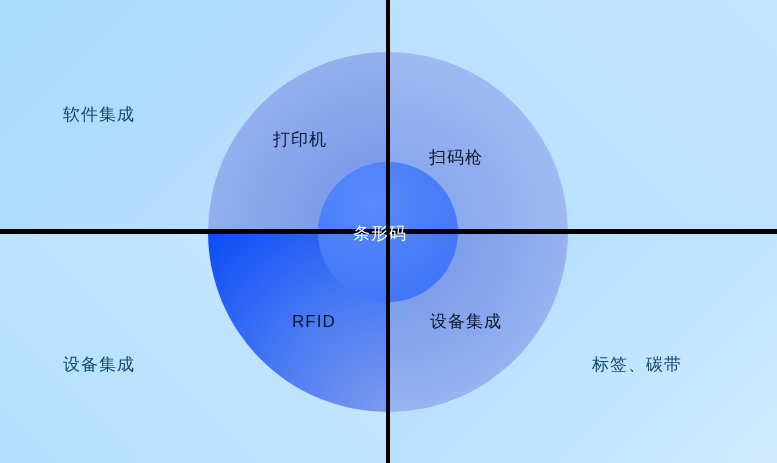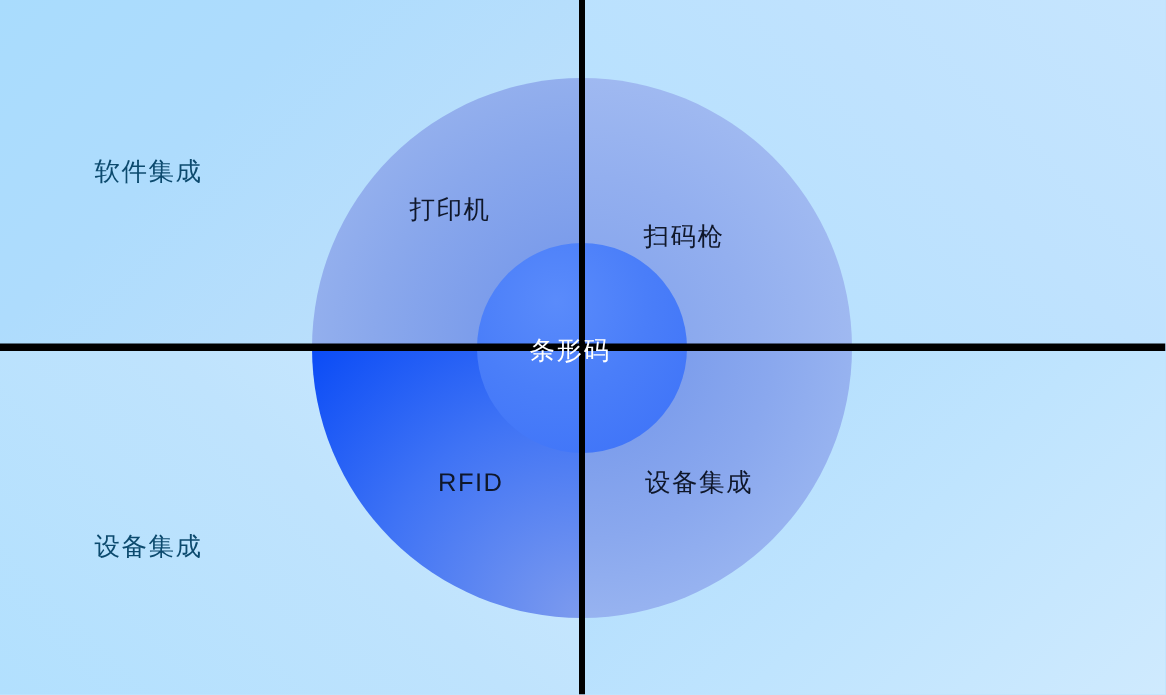--- a/index.html
+++ b/index.html
@@ -96,20 +96,21 @@
     <div class="hair-h"></div>
   </div>
 
   <div id="inner-circle"></div>
 
   <div id="axis-vertical"></div>
   <div id="axis-horizontal"></div>
 
   <div class="label outer-label" id="label-software">软件集成</div>
   <div class="label outer-label" id="label-equipment">设备集成</div>
+  <div class="label outer-label" id="label-labels">标签、碳带</div>
 
   <div class="label ring-label" id="label-printer">打印机</div>
   <div class="label ring-label" id="label-scanner">扫码枪</div>
   <div class="label ring-label" id="label-rfid">RFID</div>
   <div class="label ring-label" id="label-rental">设备集成</div>
 
   <div class="label core-label" id="label-barcode">条形码</div>
 
 </div>
 

